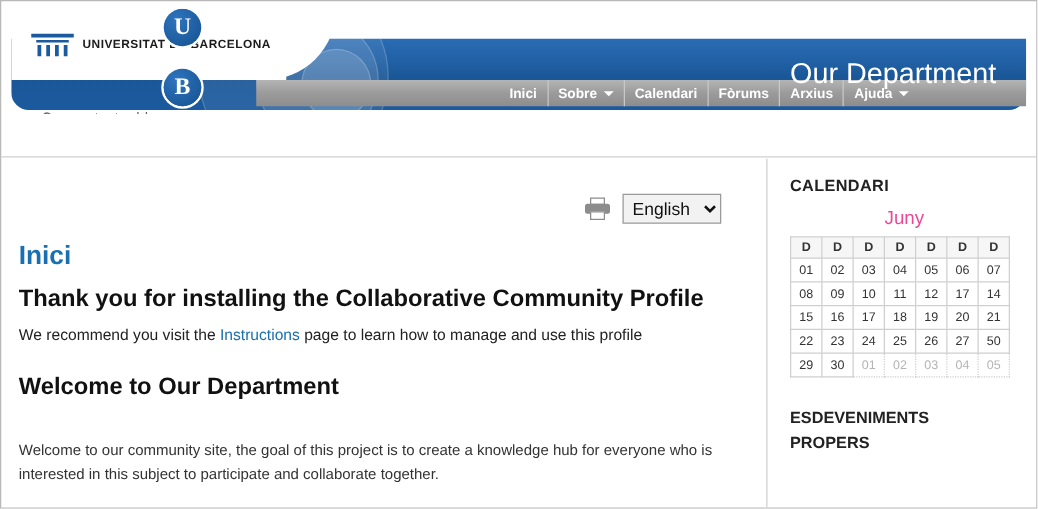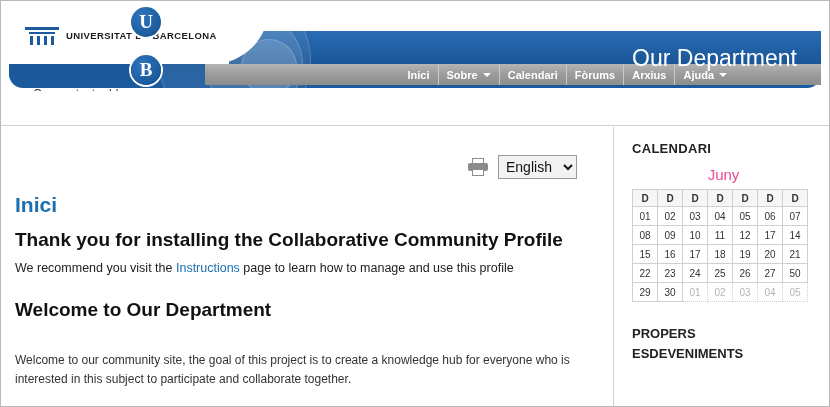--- a/index.html
+++ b/index.html
@@ -454,18 +454,18 @@
             <td class="muted">01</td>
             <td class="muted">02</td>
             <td class="muted">03</td>
             <td class="muted">04</td>
             <td class="muted">05</td>
           </tr>
         </tbody>
       </table>
 
       <div class="upcoming">
+        <div>ESDEVENIMENTS</div>
         <div>PROPERS</div>
-        <div>ESDEVENIMENTS</div>
       </div>
     </div>
   </div>
 </div>
 
 </body></html>

